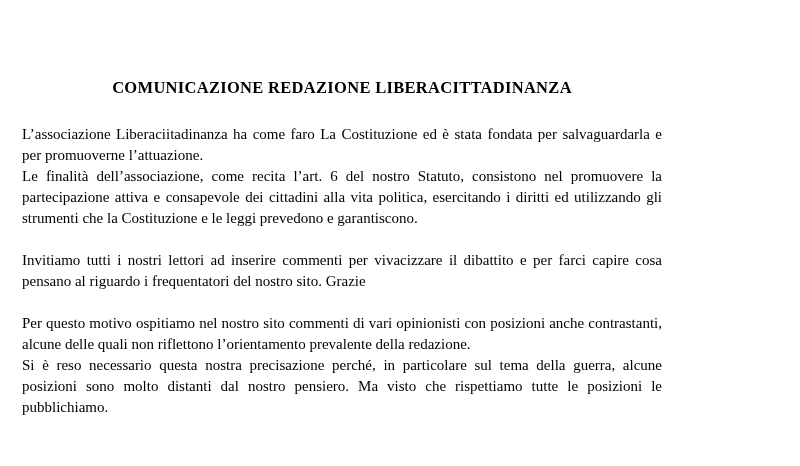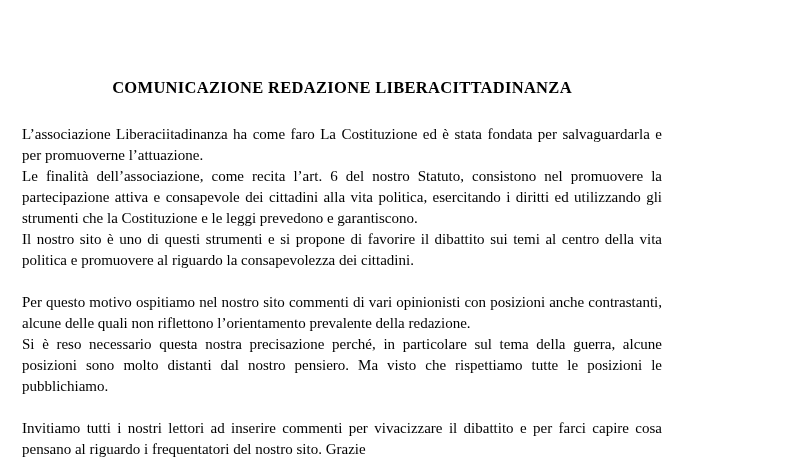--- a/index.html
+++ b/index.html
@@ -45,25 +45,24 @@
 </head>
 <body>
 
 <div class="page">
 
   <h1 class="doc-title">COMUNICAZIONE REDAZIONE LIBERACITTADINANZA</h1>
 
   <div class="block">
     <p class="para">L’associazione Liberaciitadinanza ha come faro La Costituzione ed è stata fondata per salvaguardarla e per promuoverne l’attuazione.</p>
     <p class="para">Le finalità dell’associazione, come recita l’art. 6 del nostro Statuto, consistono nel promuovere la partecipazione attiva e consapevole dei cittadini alla vita politica, esercitando i diritti ed utilizzando gli strumenti che la Costituzione e le leggi prevedono e garantiscono.</p>
-    <p class="para">Il nostro sito è uno di questi strumenti e si propone di favorire il dibattito sui temi al centro della  vita politica e promuovere al riguardo la consapevolezza dei cittadini.</p>
+  </div>
+
+  <div class="block block-gap">
+    <p class="para">Invitiamo tutti i nostri lettori ad inserire commenti per vivacizzare il dibattito e per farci capire cosa pensano al riguardo i frequentatori del nostro sito. Grazie</p>
   </div>
 
   <div class="block block-gap">
     <p class="para">Per questo motivo ospitiamo nel nostro sito commenti di vari opinionisti con posizioni anche contrastanti, alcune delle quali  non riflettono l’orientamento prevalente della redazione.</p>
     <p class="para">Si è reso necessario questa nostra precisazione perché, in particolare sul tema della guerra, alcune posizioni sono  molto distanti dal nostro pensiero. Ma visto che rispettiamo tutte le posizioni le pubblichiamo.</p>
   </div>
 
-  <div class="block block-gap">
-    <p class="para">Invitiamo tutti i nostri lettori ad inserire commenti per vivacizzare il dibattito e per farci capire cosa pensano al riguardo i frequentatori del nostro sito. Grazie</p>
-  </div>
-
 </div>
 
 </body></html>

